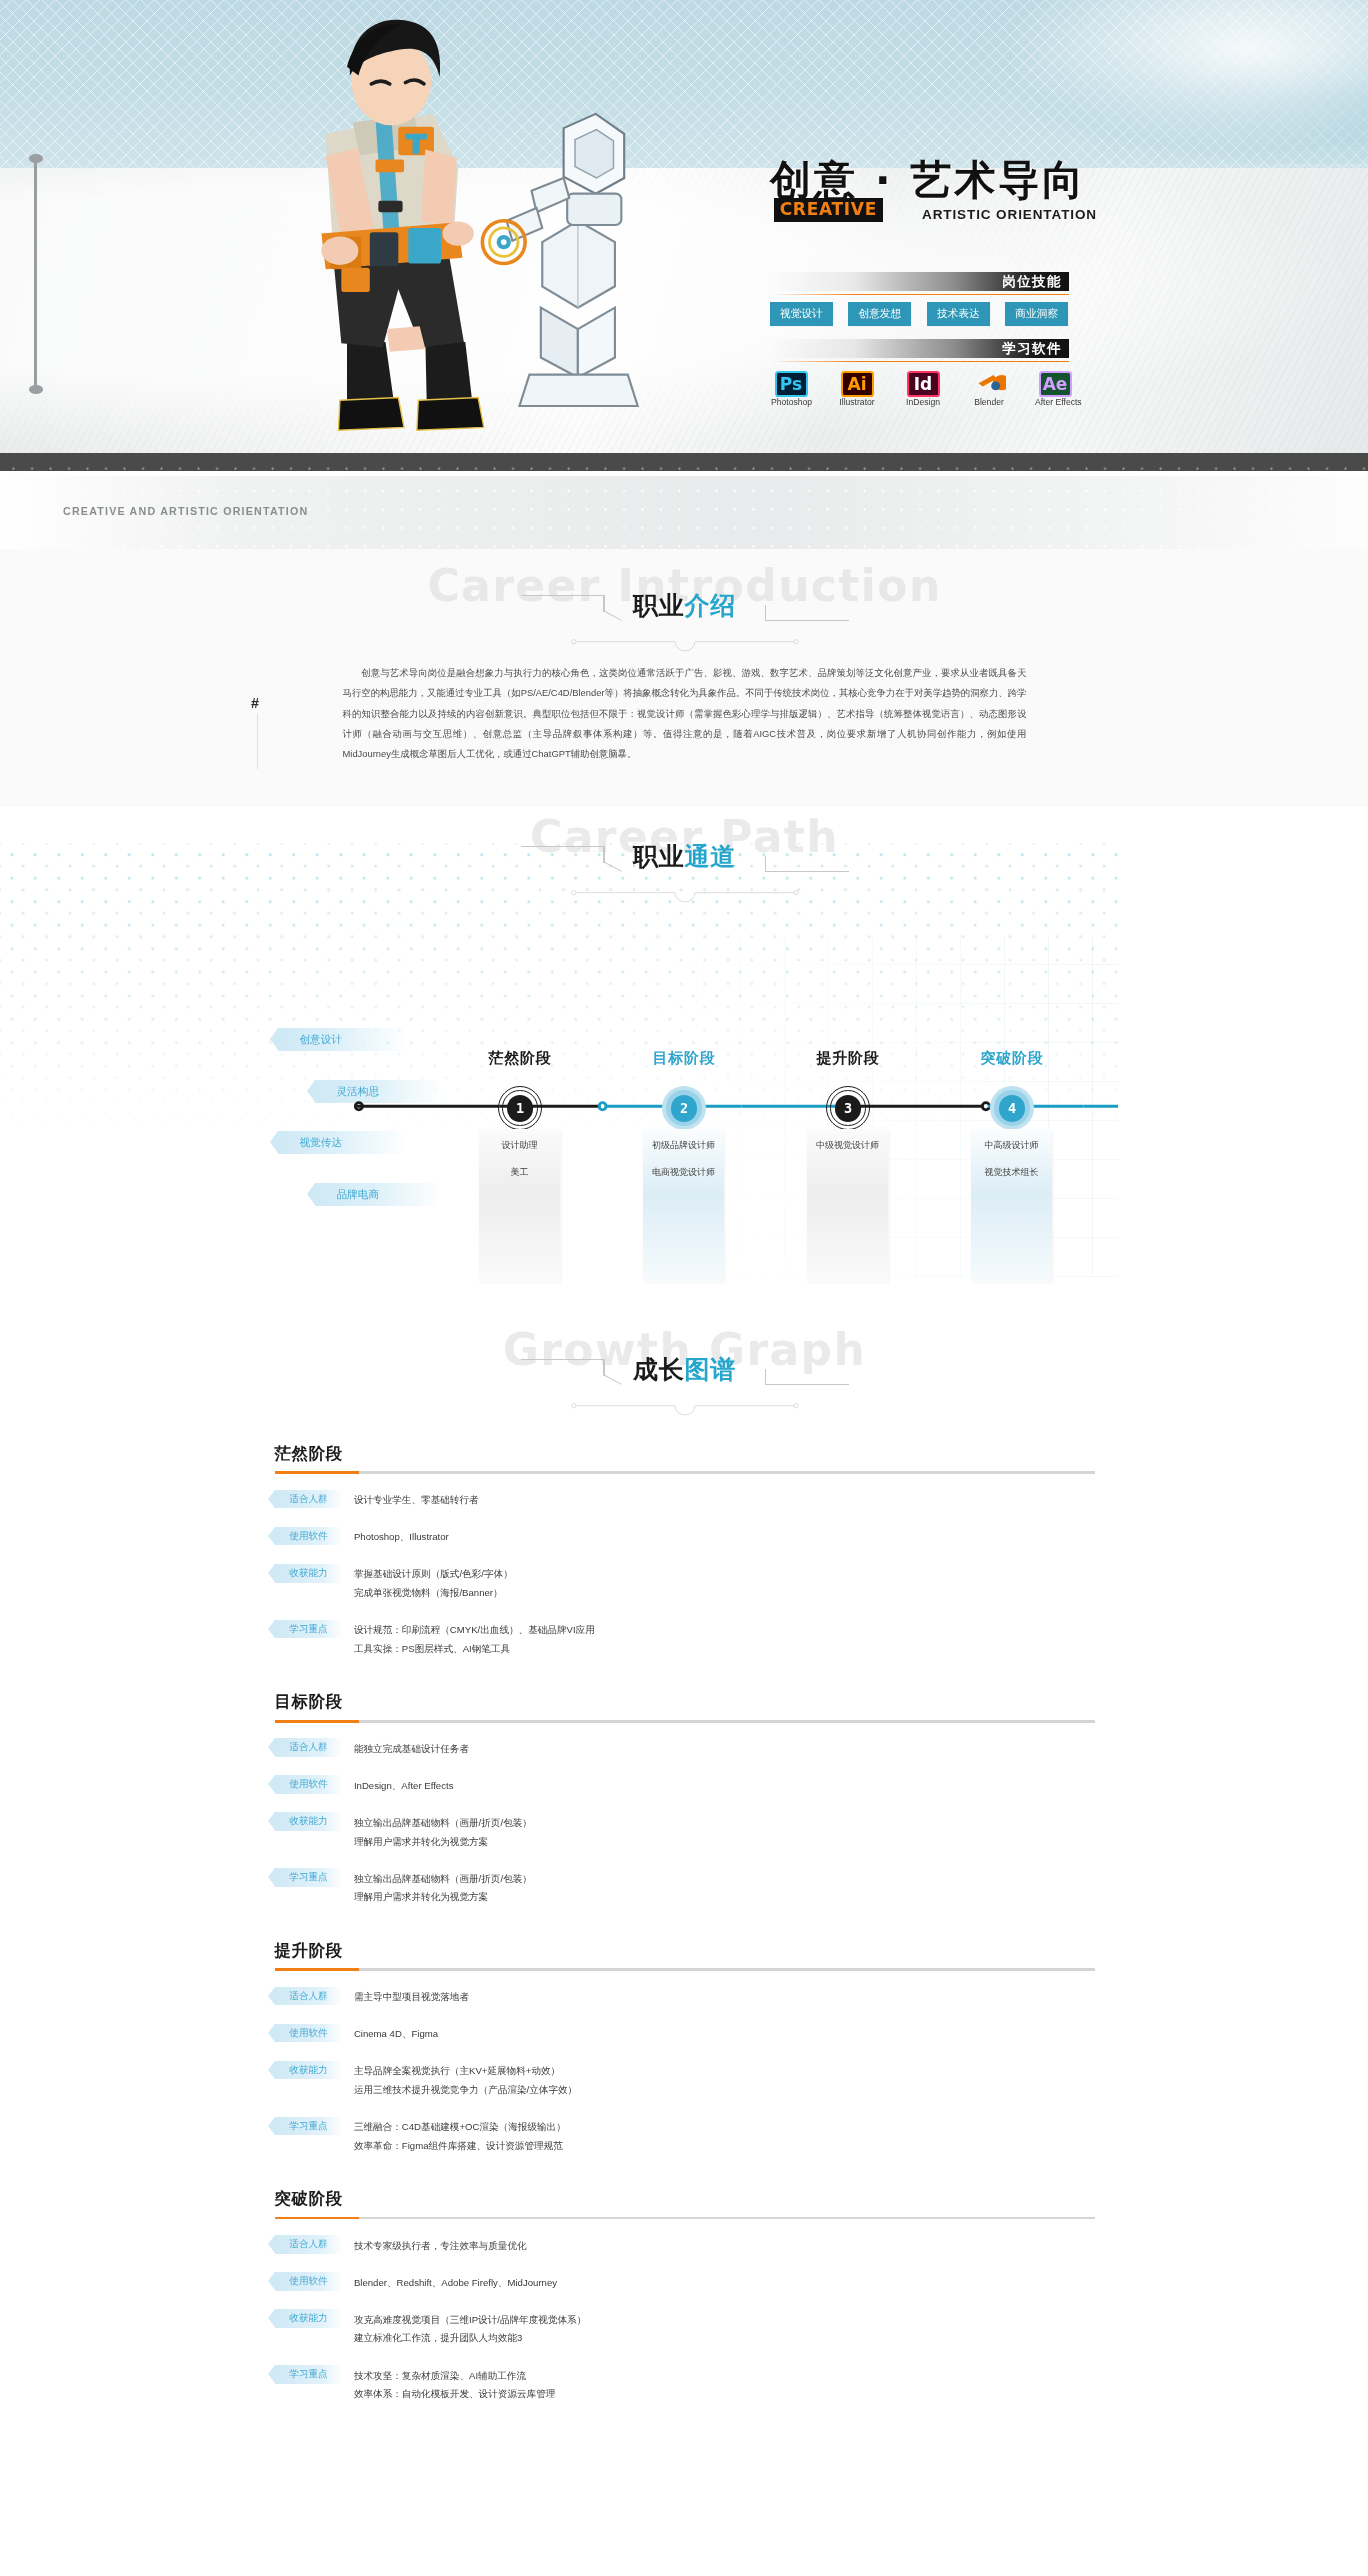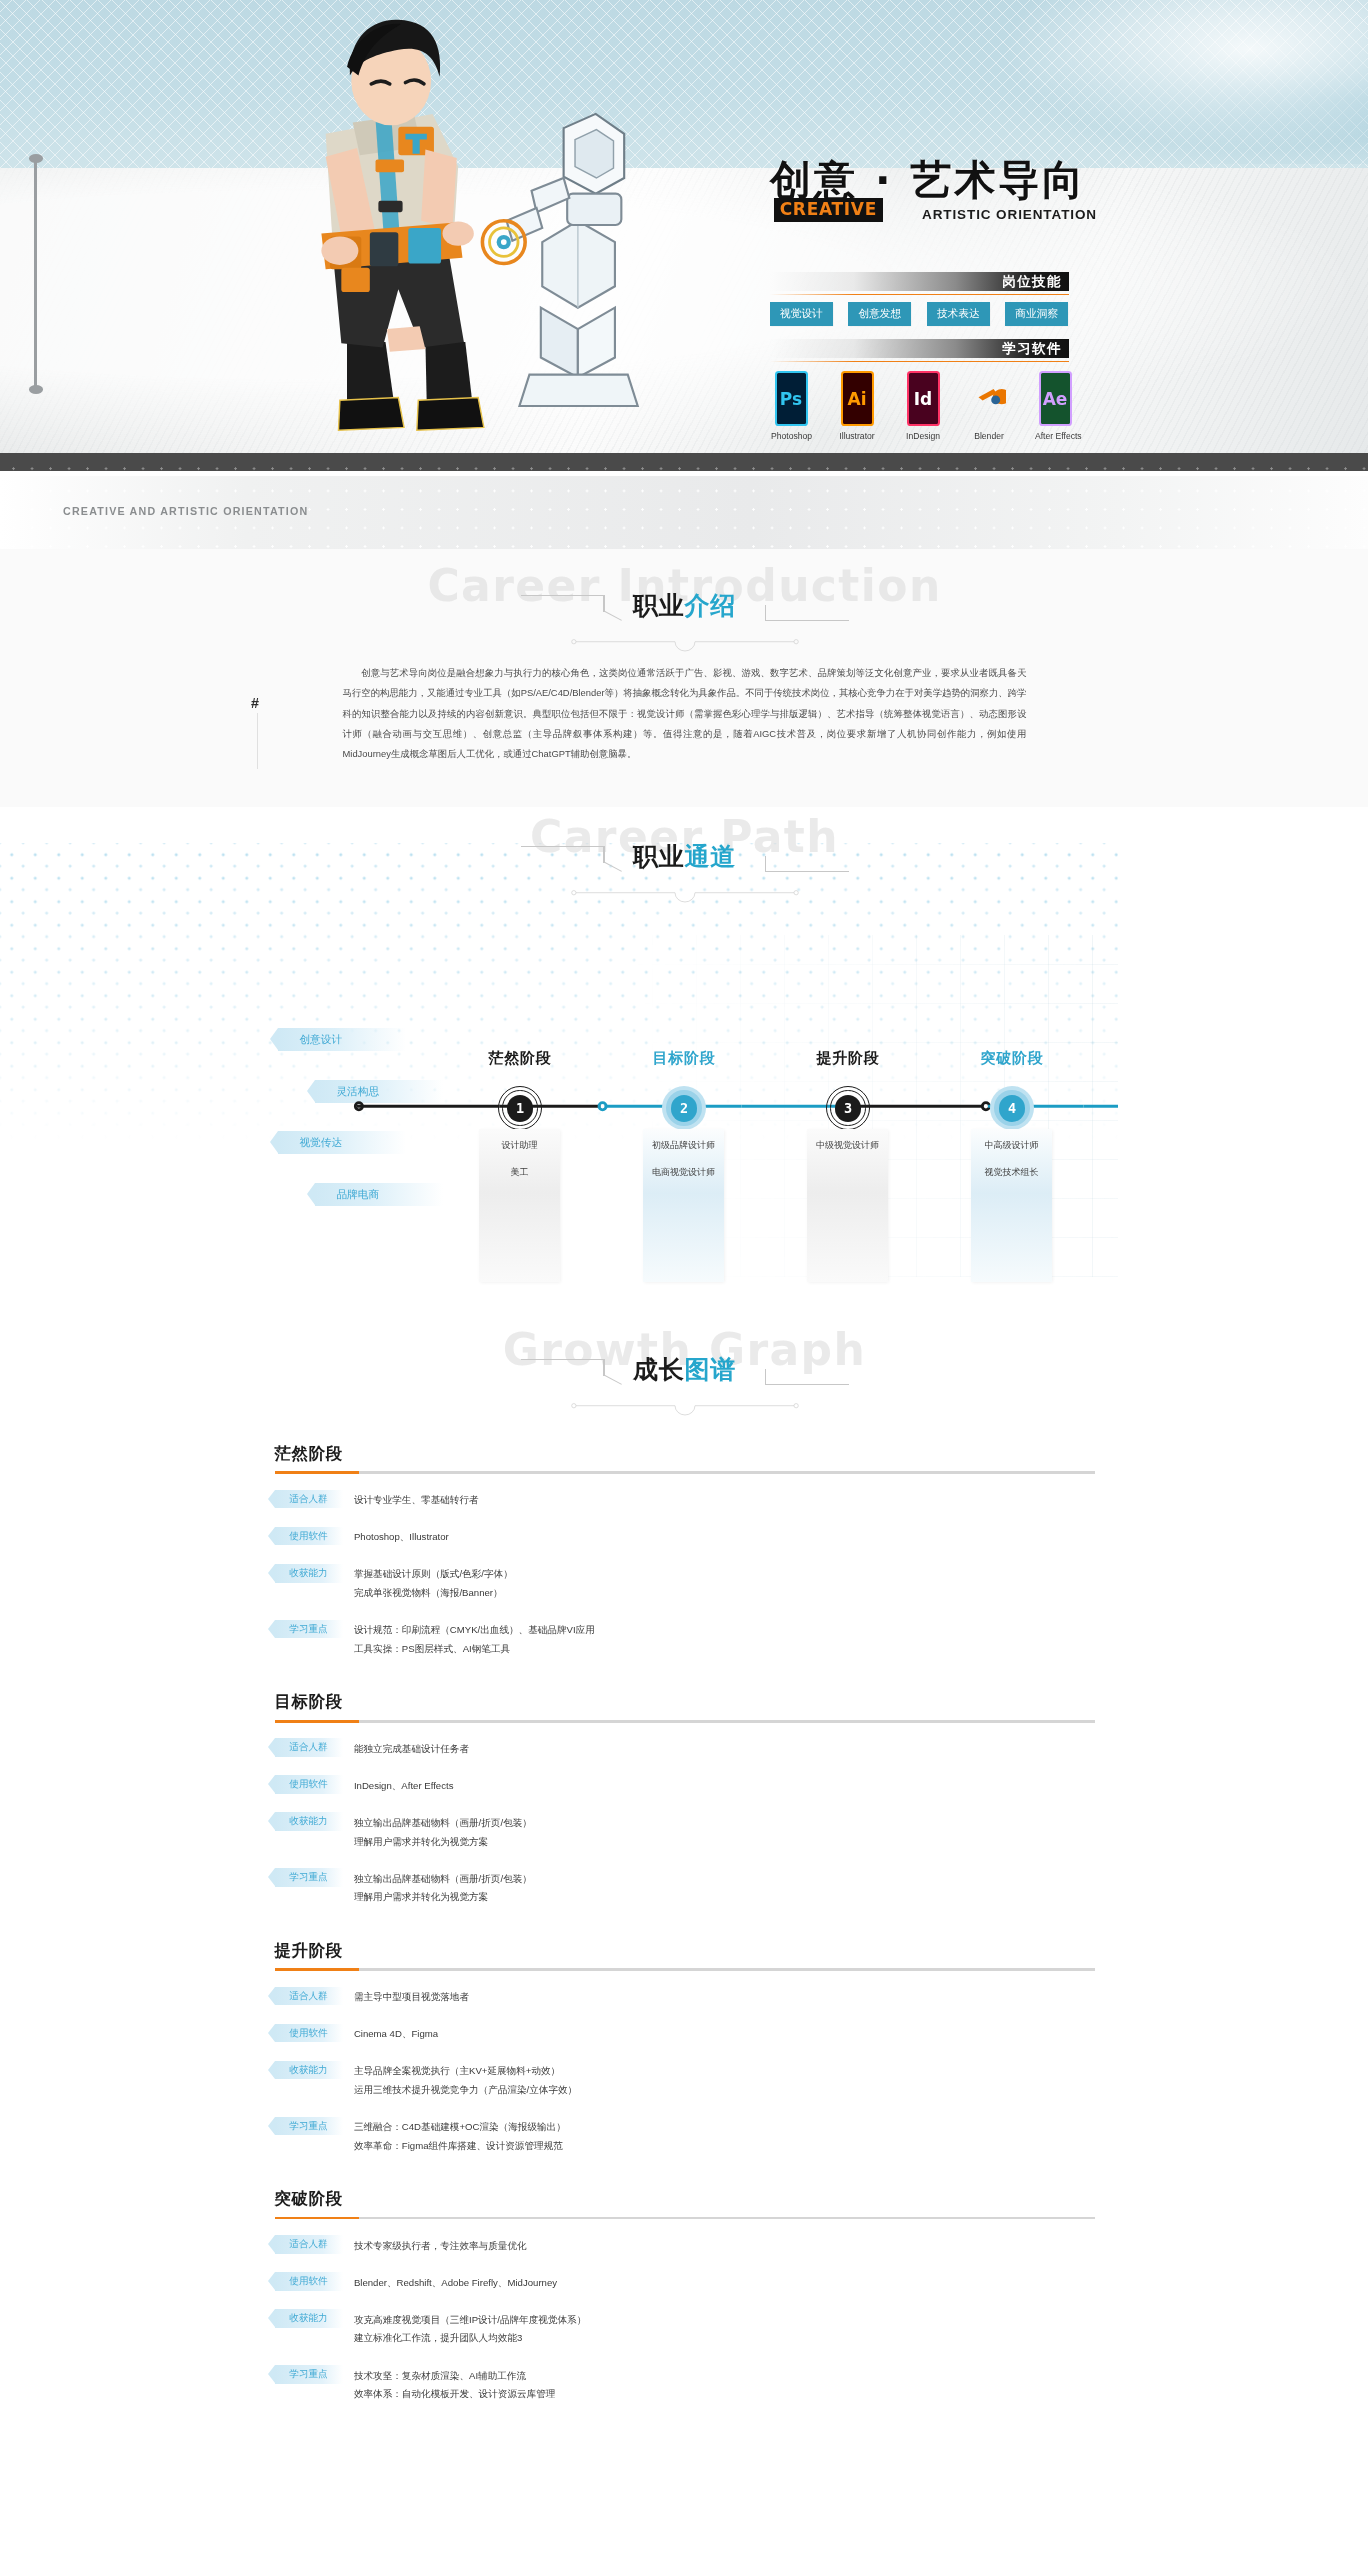--- a/index.html
+++ b/index.html
@@ -99,24 +99,24 @@
     background:linear-gradient(90deg,rgba(240,128,22,0) 0%,#f08016 28%,#f08016 100%); }
   .sec-rule.skills { top:294px; }
   .sec-rule.softw  { top:361px; }
 
   .skill-chips { position:absolute; left:770px; top:302px; display:flex; gap:15.7px; }
   .chip { background:#2e97b7; color:#fff; font-size:10.7px; padding:5px 10px; min-width:56px; text-align:right;
           box-shadow:0.7px 0.7px 1.4px rgba(0,0,0,.12); }
 
   .softs { position:absolute; left:771px; top:371px; display:flex; gap:26px; }
   .soft { width:40px; text-align:center; }
-  .soft-ico { width:33px; height:55px; margin:0 auto; border-radius:3.6px;
+  .soft-ico { width:33px; height:26px; margin:0 auto; border-radius:3.6px;
               display:flex; align-items:center; justify-content:center;
               font-size:17px; font-weight:bold; font-family:"DejaVu Sans","Liberation Sans",sans-serif;text-align:right; }
-  .soft-lbl { font-size:8.6px; color:#3a3a3a; margin-top:5px; white-space:nowrap; }
+  .soft-lbl { font-size:8.6px; color:#3a3a3a; white-space:nowrap; }
   .ps { background:#001e36; border:2.1px solid #31c5f0; color:#31c5f0; }
   .ai { background:#330000; border:2.1px solid #ff9a00; color:#ff9a00; }
   .id { background:#49021f; border:2.1px solid #ff3366; color:#fff; }
   .bl { background:transparent; border:none; }
   .ae { background:#14532d; border:2.1px solid #d19fff; color:#d19fff; }
 
   
   .sec-title { position:relative; width:1369px; height:107px; }
   .ghost {
     position:absolute; left:50%; top:4.3px; transform:translateX(-50%);

